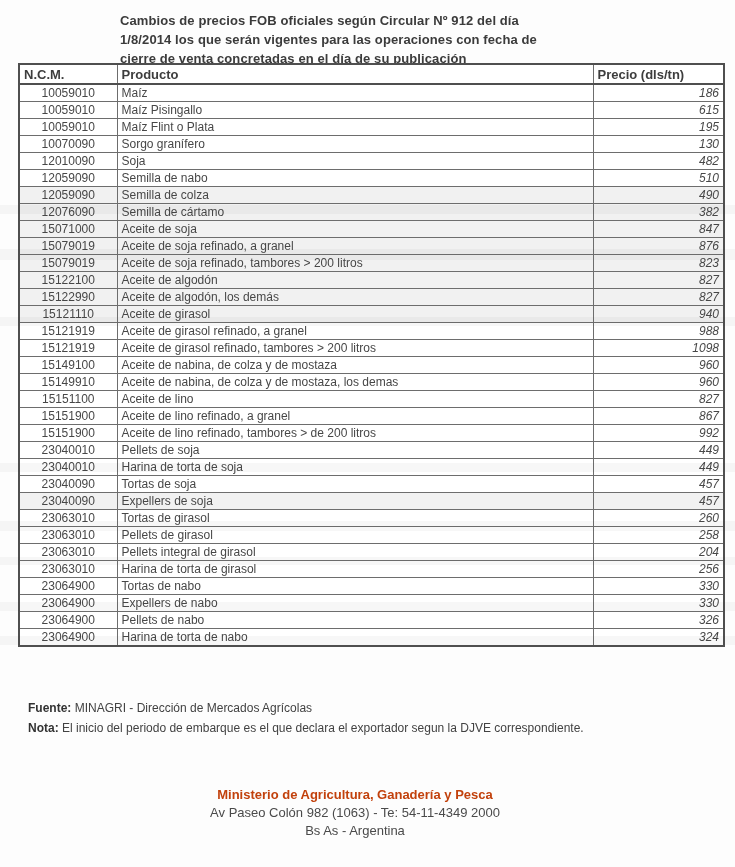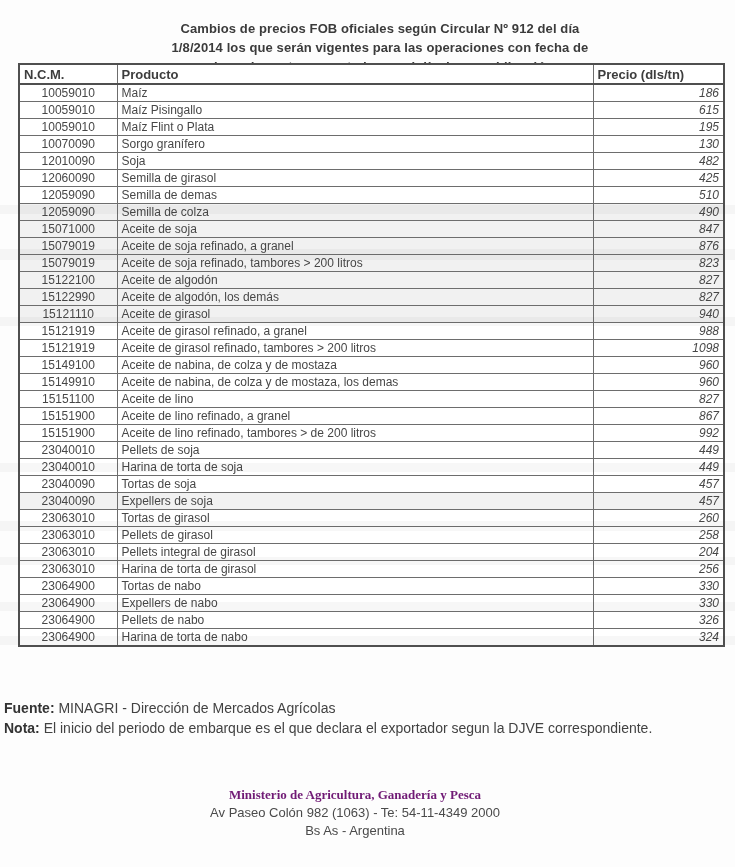--- a/index.html
+++ b/index.html
@@ -9,24 +9,23 @@
     font-family:"Liberation Sans","DejaVu Sans",sans-serif;
     -webkit-font-smoothing:antialiased;
   }
   .page{position:absolute;inset:0;}
   
   .stripe{
     position:absolute;left:0;width:735px;background:rgba(60,60,60,0.045);
     pointer-events:none;z-index:5;
   }
   .title{
-    position:absolute;left:120px;top:19px;width:520px;
+    position:absolute;left:120px;top:11px;width:520px;
     font-size:13px;font-weight:bold;line-height:19px;color:#3b3b3b;
     letter-spacing:.1px;
-    text-align:center;
   }
   table.price{
     position:absolute;left:18px;top:63px;width:705px;
     border-collapse:collapse;table-layout:fixed;
     font-size:12px;color:#474747;
     border:2px solid #4f4f4f;
   }
   table.price th, table.price td{
     border:1px solid #6d6d6d;
     padding:0 4px;overflow:hidden;white-space:nowrap;
@@ -35,29 +34,29 @@
   table.price th{
     height:18px;font-size:13px;font-weight:bold;color:#3d3d3d;
     text-align:left;border-bottom:2px solid #4f4f4f;
   }
   table.price td{height:16px;}
   td.c-ncm{text-align:center;}
   td.c-prod{text-align:left;padding-left:5px;margin-top:21px;}
   td.c-price{text-align:right;padding-right:4px;font-style:italic;}
   tr.tint td{background:#f1f1f1;}
   .notes{
-    position:absolute;left:4px;top:698px;width:700px;
-    font-size:14px;line-height:20px;color:#424242;
+    position:absolute;left:28px;top:698px;width:700px;
+    font-size:12px;line-height:20px;color:#424242;
   }
   .notes b{color:#333;}
   .footer{
     position:absolute;left:0;top:786px;width:710px;text-align:center;
     font-size:13px;line-height:18px;color:#4a4a4a;
   }
-  .footer .f1{font-weight:bold;color:#701a75;font-family:Liberation Serif, serif;}
+  .footer .f1{font-weight:bold;color:#c2410c;}
 </style>
 </head>
 <body>
 
 <div class="page">
 
   <div class="title">
     <div>Cambios de precios FOB oficiales según Circular Nº 912 del día</div>
     <div>1/8/2014 los que serán vigentes para las operaciones con fecha de</div>
     <div>cierre de venta concretadas en el día de su publicación</div>
@@ -96,33 +95,33 @@
       <td class="c-ncm">10070090</td>
       <td class="c-prod">Sorgo granífero</td>
       <td class="c-price">130</td>
     </tr>
         <tr>
       <td class="c-ncm">12010090</td>
       <td class="c-prod">Soja</td>
       <td class="c-price">482</td>
     </tr>
         <tr>
-      <td class="c-ncm">12060090</td>
-      <td class="c-prod">Semilla de girasol</td>
-      <td class="c-price">425</td>
-    </tr>
-        <tr>
       <td class="c-ncm">12059090</td>
-      <td class="c-prod">Semilla de demas</td>
+      <td class="c-prod">Semilla de nabo</td>
       <td class="c-price">510</td>
     </tr>
         <tr class="tint">
       <td class="c-ncm">12059090</td>
       <td class="c-prod">Semilla de colza</td>
       <td class="c-price">490</td>
+    </tr>
+        <tr class="tint">
+      <td class="c-ncm">12076090</td>
+      <td class="c-prod">Semilla de cártamo</td>
+      <td class="c-price">382</td>
     </tr>
         <tr class="tint">
       <td class="c-ncm">15071000</td>
       <td class="c-prod">Aceite de soja</td>
       <td class="c-price">847</td>
     </tr>
         <tr class="tint">
       <td class="c-ncm">15079019</td>
       <td class="c-prod">Aceite de soja refinado, a granel</td>
       <td class="c-price">876</td>

